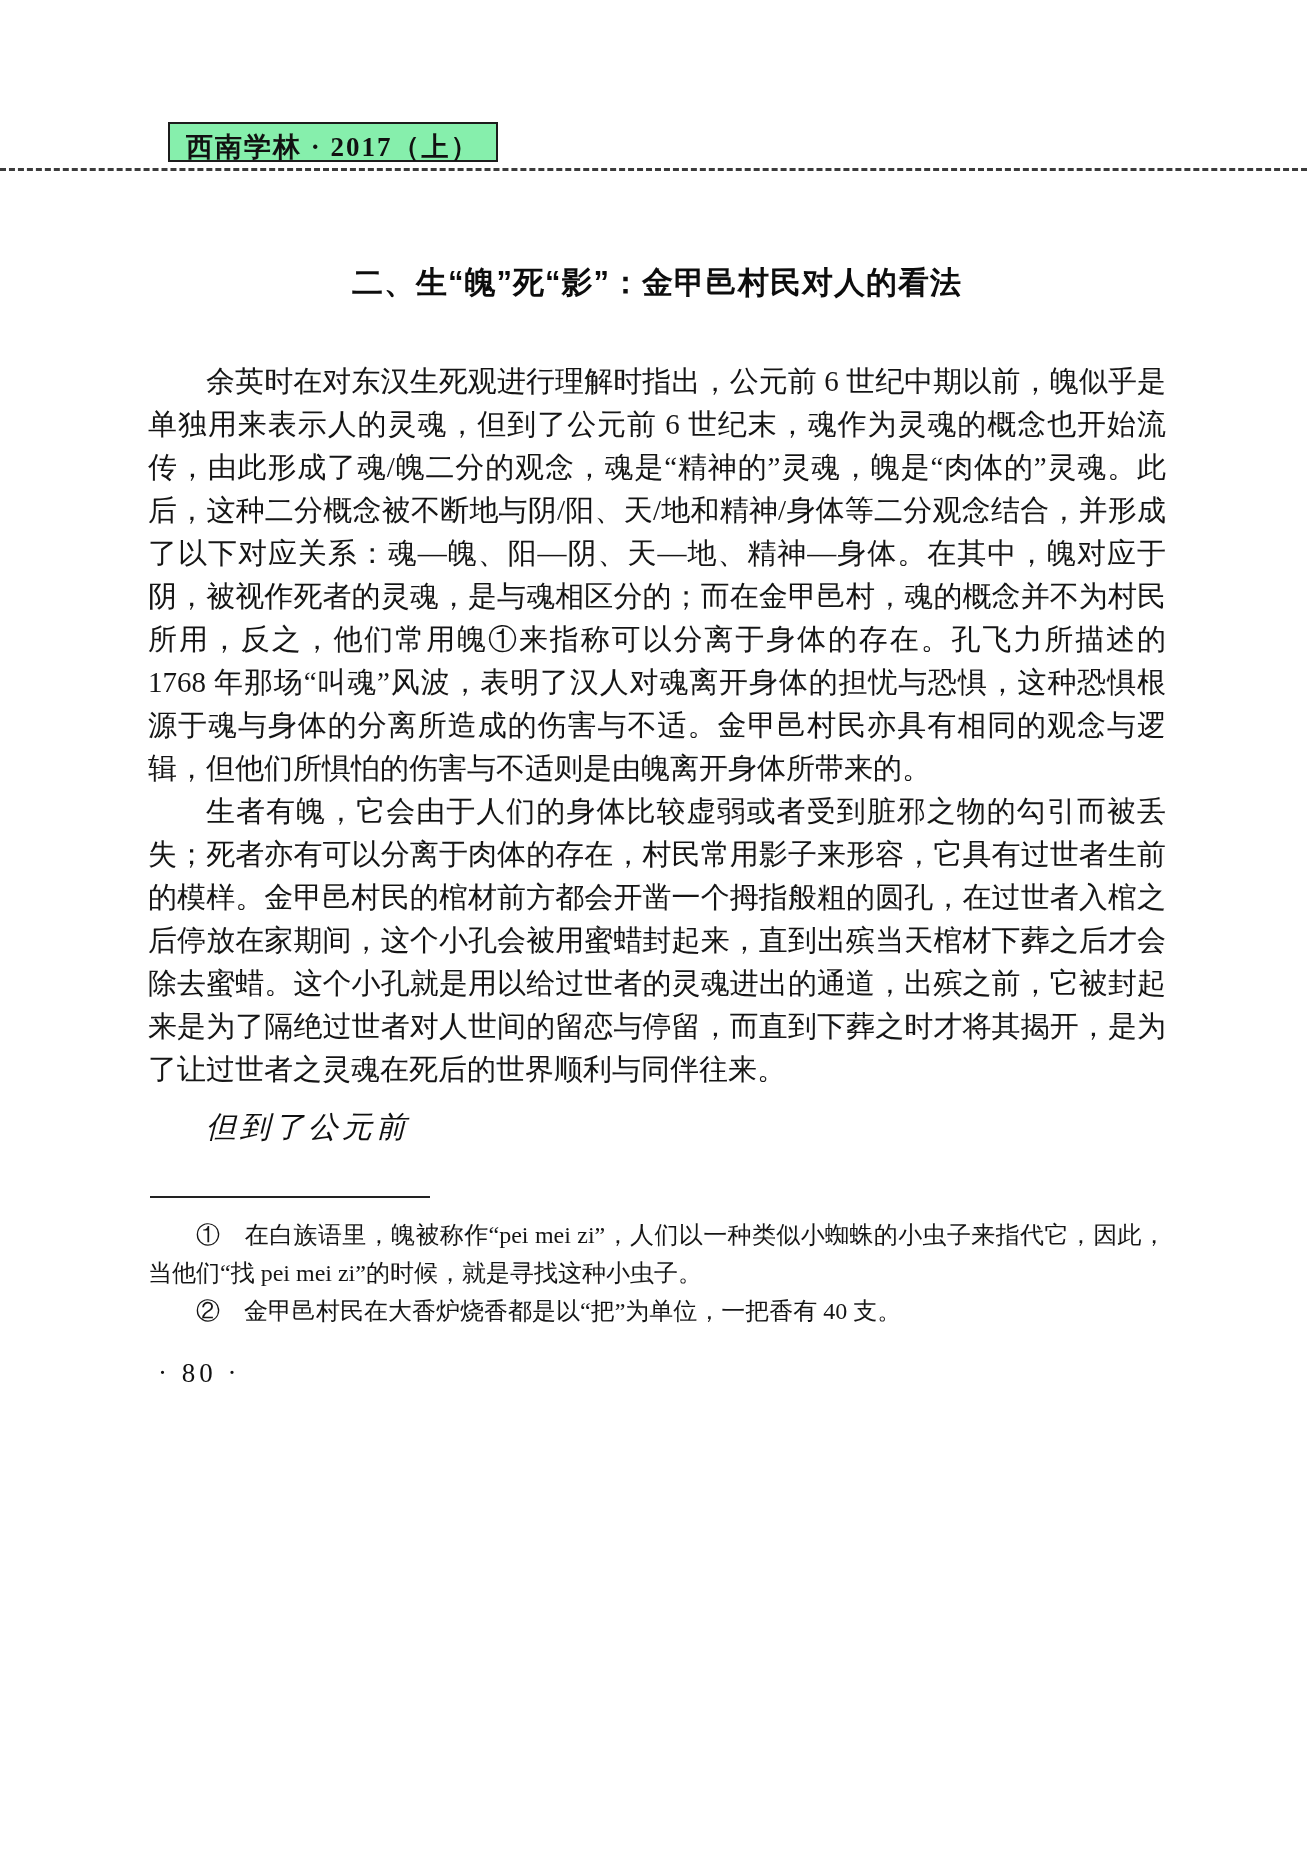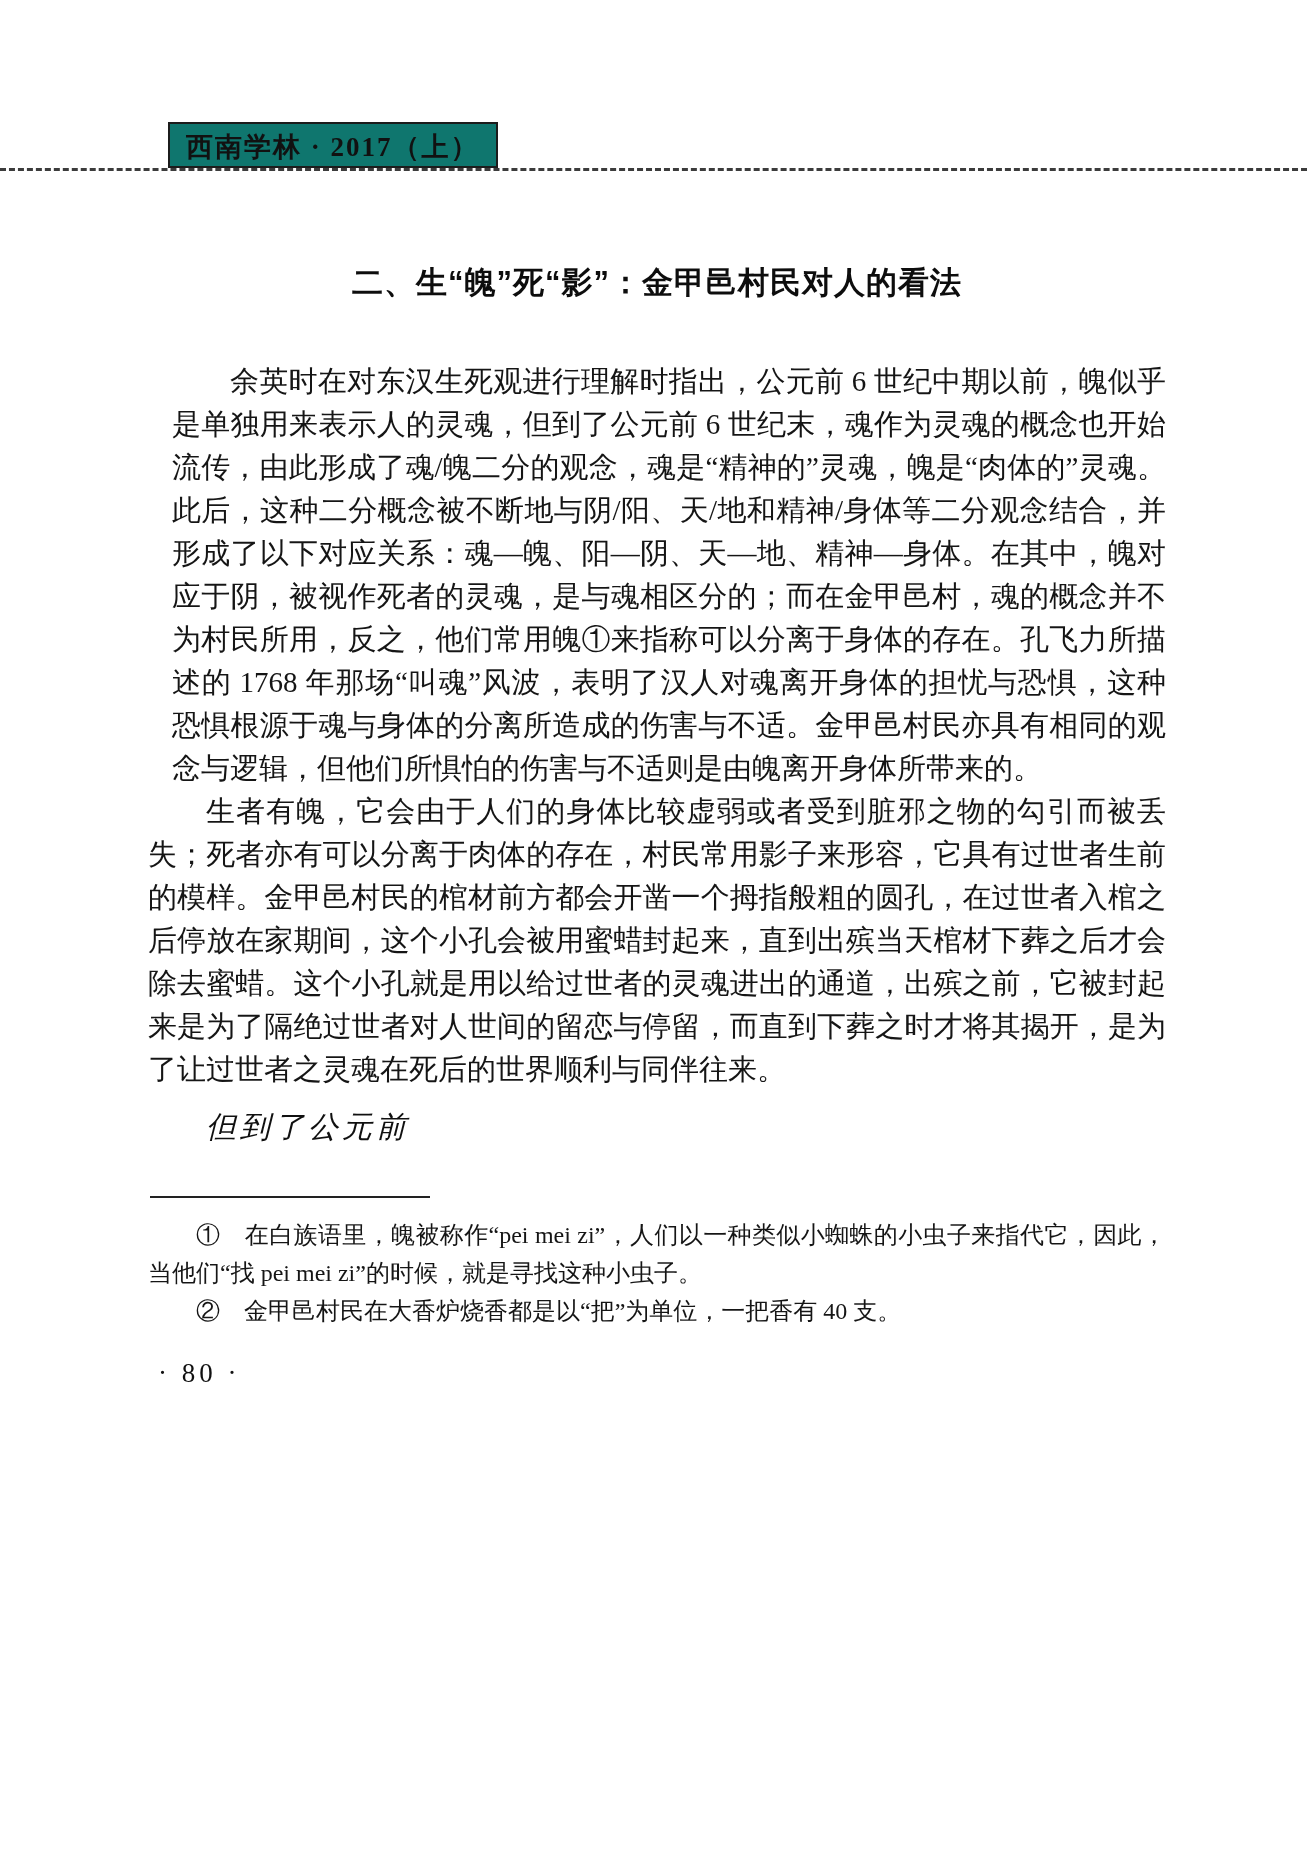--- a/index.html
+++ b/index.html
@@ -13,24 +13,24 @@
     height: 1859px;
     background: #ffffff;
     color: #111111;
     font-family: "Liberation Serif", "DejaVu Serif", serif;
     overflow: hidden;
   }
   .header-box {
     position: absolute;
     left: 168px;
     top: 122px;
-    height: 46px;
+    height: 40px;
     line-height: 46px;
     padding: 0 16px;
-    background: #0f766e;
+    background: #86efac;
     border: 2px solid #1c1c1c;
     box-sizing: border-box;
     font-size: 27px;
     font-weight: bold;
     letter-spacing: 2px;
     white-space: nowrap;
   }
   .dashed-rule {
     position: absolute;
     left: 0;
@@ -57,21 +57,20 @@
     margin: 0;
     font-size: 29px;
     line-height: 43px;
     text-align: justify;
     text-justify: inter-ideograph;
     text-indent: 2em;
     color: #151515;
   }
   .body-para.first {
     margin-top: 56px;
-    margin-left: 24px;
   }
   .subheading {
     margin: 16px 0 12px 0;
     padding-left: 58px;
     font-size: 30px;
     font-style: italic;
     font-weight: 500;
     letter-spacing: 4px;
     color: #101010;
   }

